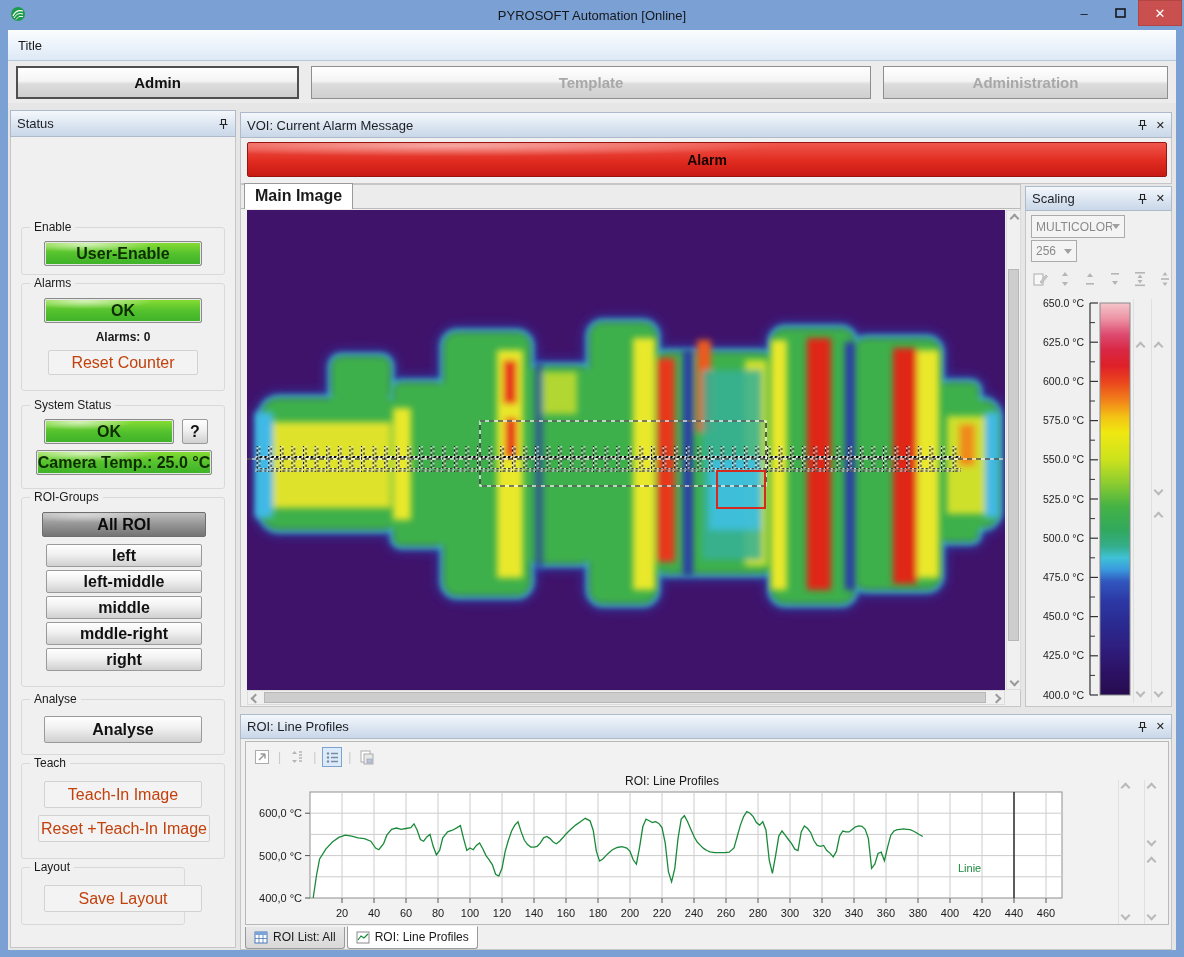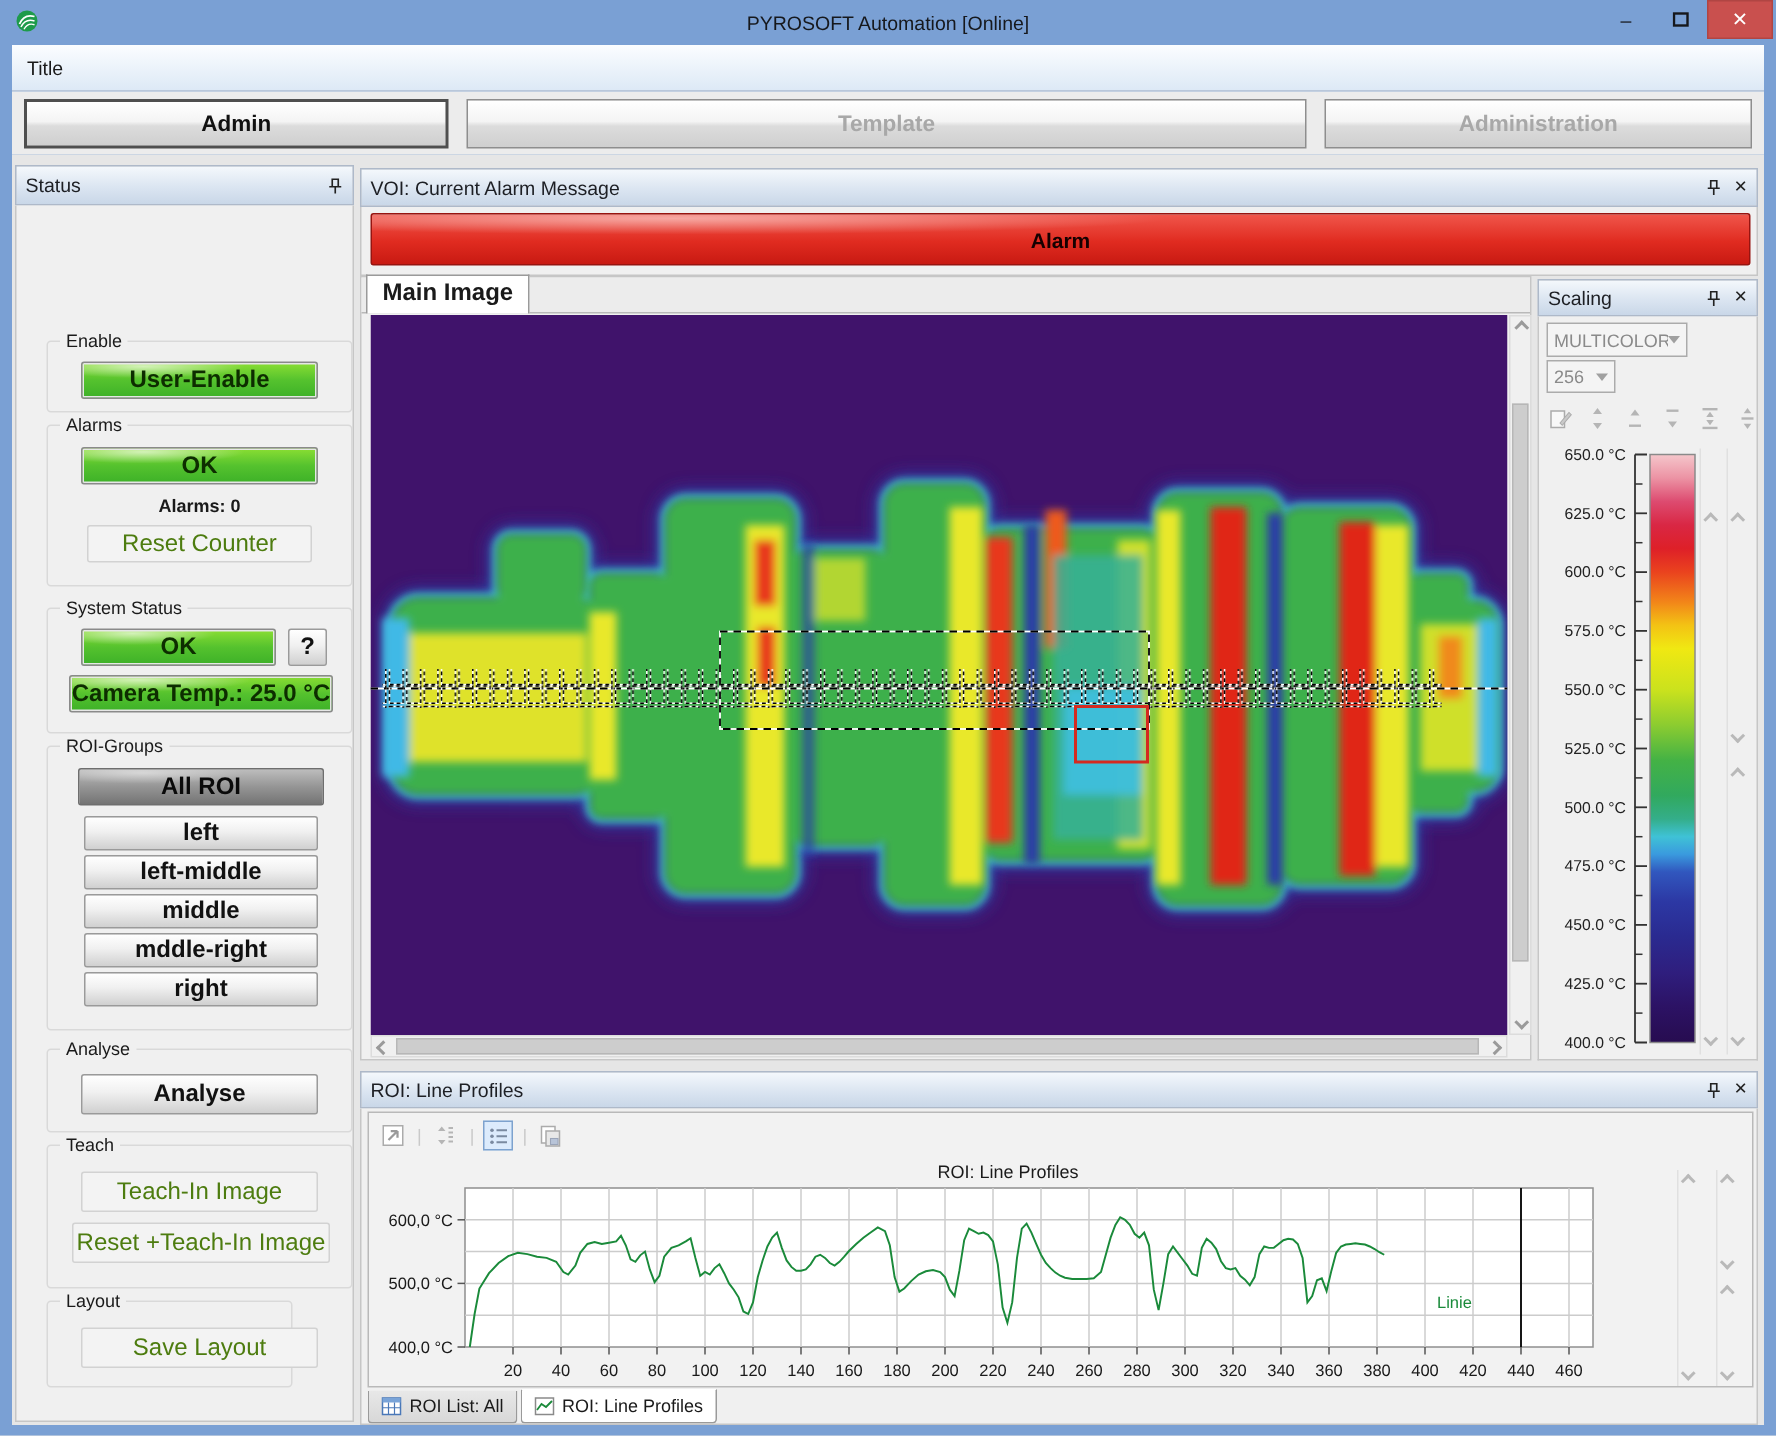--- a/index.html
+++ b/index.html
@@ -25,27 +25,27 @@
 
   
   .panel-header { background:linear-gradient(180deg,#f4f8fc 0%,#dbe5f1 55%,#c9d7e8 100%); border:1px solid #aeb9c9; display:flex; align-items:center; padding:0 6px; font-size:13px; color:#1d1f24; }
   .ph-tools { margin-left:auto; display:flex; align-items:center; gap:8px; }
   .panel-body { background:#f0f0f0; border:1px solid #c6c6c6; border-top:none; }
 
   .pin-icon svg, .x-small { display:block; }
   .x-small { font-size:11px; color:#222; line-height:1; }
 
   
-  .group { position:absolute; border:1px solid #d9d9d9; border-radius:3px;margin-left:10px; }
+  .group { position:absolute; border:1px solid #d9d9d9; border-radius:3px; }
   .group-label { position:absolute; top:-8px; left:8px; background:#f0f0f0; padding:0 4px; font-size:12px; color:#1a1a1a; }
   .btn { position:absolute; display:flex; align-items:center; justify-content:center; font-size:16px; border-radius:2px; }
   .btn-green { font-weight:bold; color:#0d2d00; border:1px solid #8a8a8a; background-image:radial-gradient(ellipse 62% 48% at 26% 10%, rgba(255,255,255,.65), rgba(255,255,255,0) 70%), linear-gradient(180deg,#8ade33 0%,#55c22e 50%,#3db128 100%); box-shadow:0 0 0 1px #e6e6e6 inset; }
   .btn-gray3d { font-weight:600; color:#111; border:1px solid #9a9a9a; background:linear-gradient(180deg,#ffffff 0%,#f0f0f0 45%,#d0d0d0 100%); }
   .btn-dark3d { font-weight:600; color:#0a0a0a; border:1px solid #6e6e6e; background-image:radial-gradient(ellipse 60% 45% at 26% 10%, rgba(255,255,255,.45), rgba(255,255,255,0) 70%), linear-gradient(180deg,#bdbdbd 0%,#959595 50%,#747474 100%); }
-  .btn-disabled { color:#4d7c0f; border:1px solid #d2d2d2; background:#f3f3f3; }
+  .btn-disabled { color:#c2410c; border:1px solid #d2d2d2; background:#f3f3f3; }
 
   .logo-box { position:absolute; background:#fff; border:1px solid #9a9a9a; box-shadow:0 0 0 2px #e9e9e9; display:flex; align-items:center; justify-content:center; gap:8px; }
   .logo-text .brand { font-size:30px; font-weight:bold; color:#1d9b4b; letter-spacing:1px; line-height:0.9; }
   .logo-text .sub { font-size:12px; font-weight:bold; color:#5c5c5c; }
 
   
   .alarm-banner { border:1px solid #971410; border-radius:2px; display:flex; align-items:center; justify-content:center; font-size:14px; font-weight:bold; color:#160000; background-image:radial-gradient(ellipse 55% 50% at 22% 8%, rgba(255,255,255,.5), rgba(255,255,255,0) 65%), linear-gradient(180deg,#f0564b 0%,#e02b20 55%,#c81a12 100%); }
 
   
   .tabstrip { background:#ececec; border-bottom:1px solid #b9b9b9; display:flex; align-items:flex-end; }

